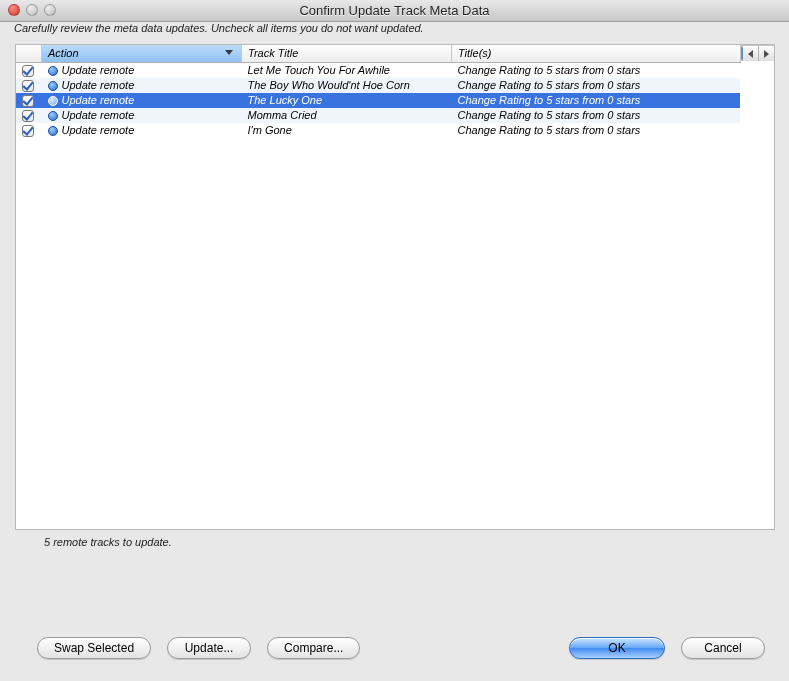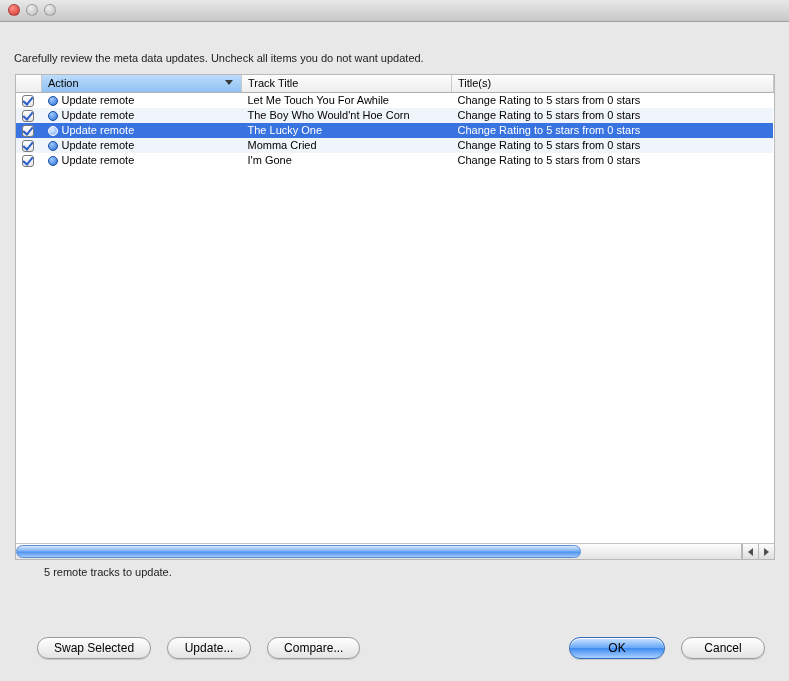--- a/index.html
+++ b/index.html
@@ -33,34 +33,35 @@
 .tl-min   { background: radial-gradient(circle at 35% 30%, #eee, #bdbdbd); }
 .tl-zoom  { background: radial-gradient(circle at 35% 30%, #eee, #bdbdbd); }
 .titlebar-title {
   flex: 1;
   text-align: center;
   font-size: 13px;
   color: #222;
   text-shadow: 0 1px 0 #fff;
 }
 .content {
-  padding: 30px 14px 0 14px;
+  padding: 0 14px 0 14px;
+  font-style: italic;
 }
 .instructions {
   font-size: 11px;
   color: #222;
   margin-bottom: 10px;
 }
 .table-wrap {
   border: 1px solid #b8b8b8;
   background: #fff;
   width: 760px;
   height: 486px;
   display: flex;
-  flex-direction: column;
+  flex-direction: row;
   margin: 0 auto;
 }
 .table-scroll {
   flex: 1;
   overflow: hidden;
 }
 table {
   border-collapse: collapse;
   width: 100%;
   table-layout: fixed;
@@ -212,20 +213,21 @@
 </style>
 </head>
 <body>
 
 <div class="titlebar">
   <div class="traffic-lights">
     <div class="traffic-light tl-close"></div>
     <div class="traffic-light tl-min"></div>
     <div class="traffic-light tl-zoom"></div>
   </div>
+  <div class="titlebar-title">Confirm Update Track Meta Data</div>
 </div>
 
 <div class="content">
   <div class="instructions">Carefully review the meta data updates. Uncheck all items you do not want updated.</div>
 
   <div class="table-wrap">
     <div class="table-scroll">
       <table>
         <colgroup>
           <col class="col-check">

